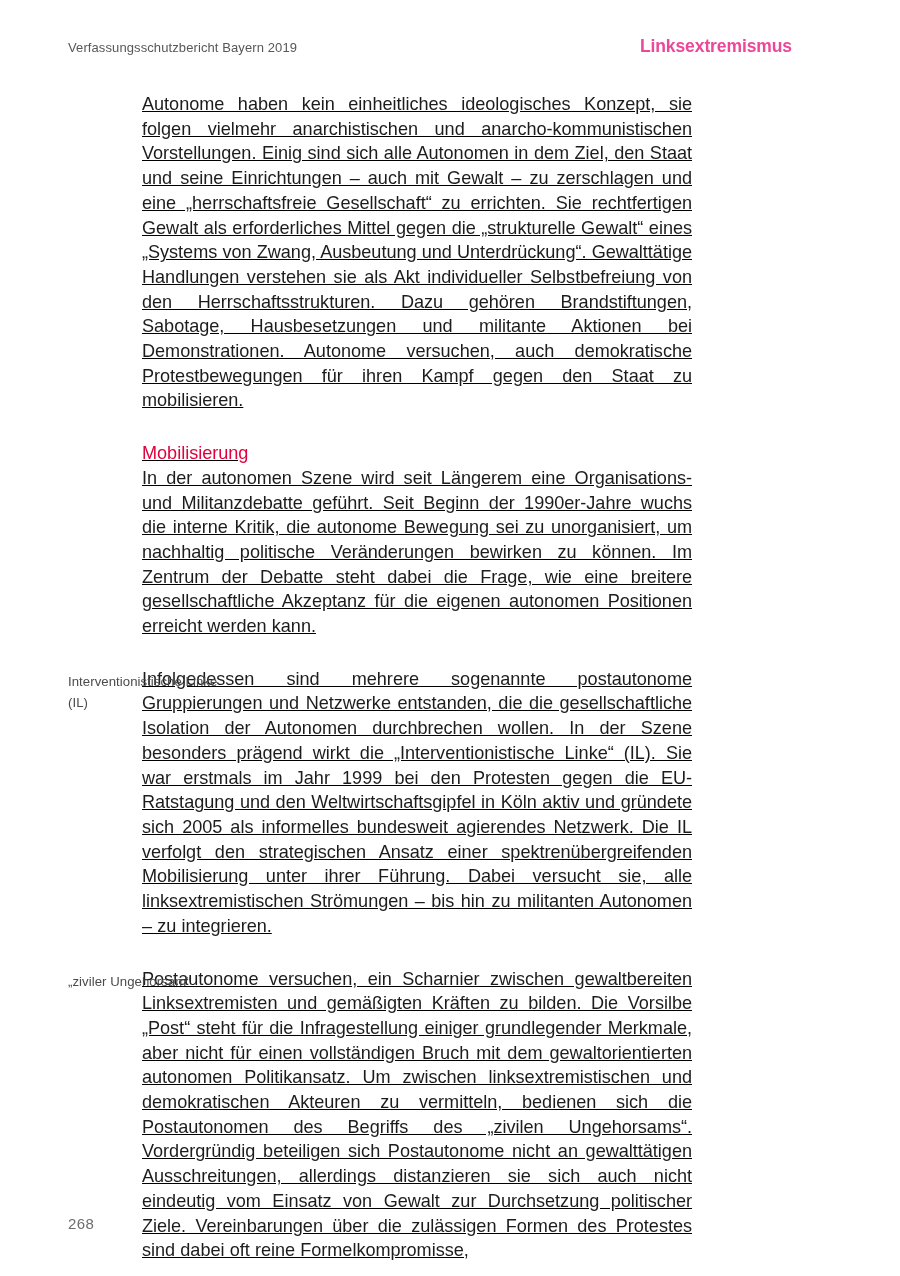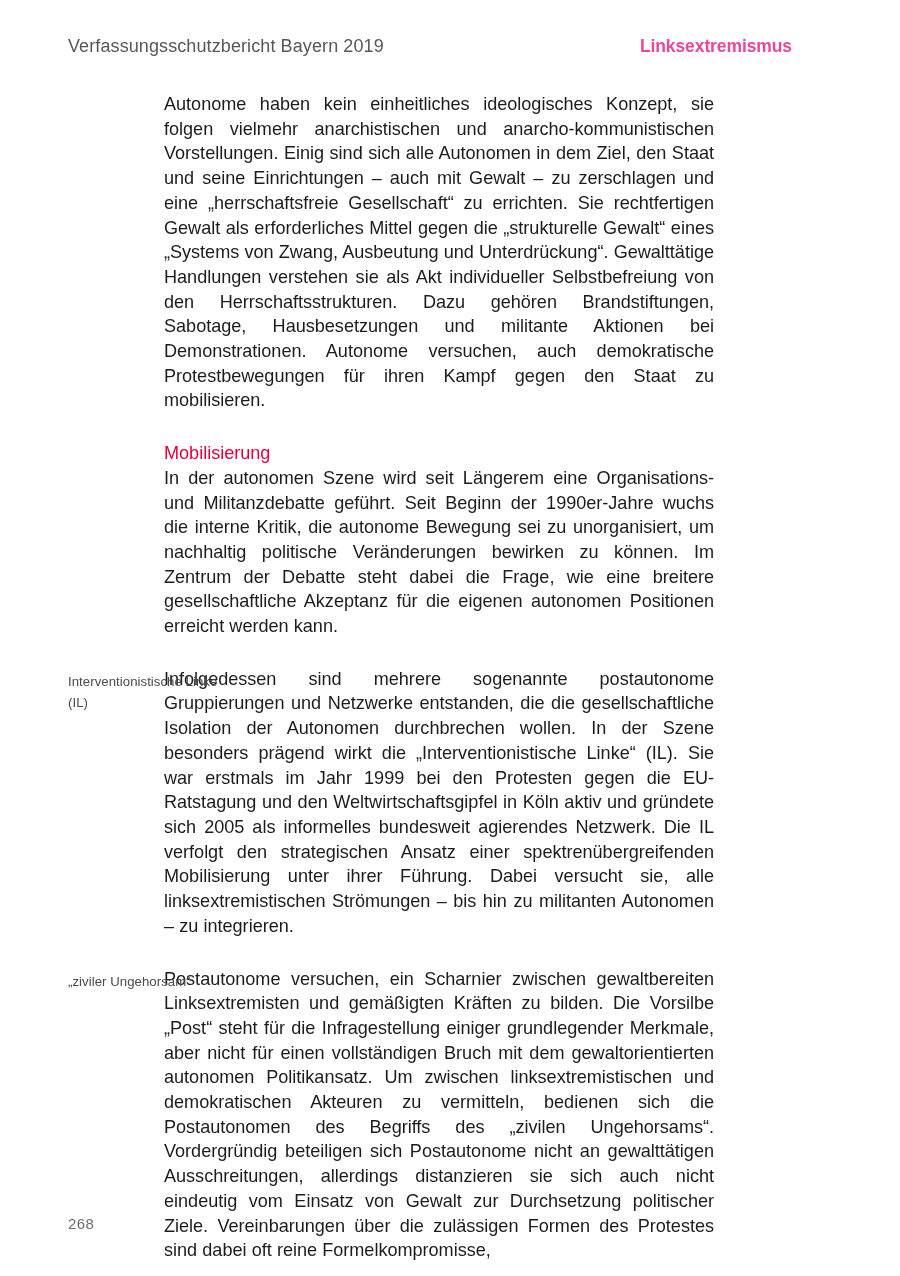--- a/index.html
+++ b/index.html
@@ -26,21 +26,21 @@
     left: 68px;
     top: 36px;
     width: 724px;
     height: 26px;
     display: flex;
     align-items: baseline;
     justify-content: space-between;
   }
 
   .running-head-left {
-    font-size: 18px;
+    font-size: 13px;
     color: #575757;
     letter-spacing: 0.1px;
     white-space: nowrap;
   }
 
   .running-head-right {
     font-size: 17.5px;
     font-weight: bold;
     color: #ec4899;
     letter-spacing: -0.1px;
@@ -65,22 +65,23 @@
     left: 0;
     top: 4px;
     width: 150px;
     font-size: 13.2px;
     line-height: 21px;
     color: #4b4b4b;
     letter-spacing: 0.05px;
   }
 
   .column {
-    margin-left: 96px;
+    margin-left: 74px;
     width: 550px;
+    text-decoration: underline;
   }
 
   p.body {
     margin: 0;
     font-size: 18.1px;
     line-height: 24.7px;
     color: #1c1c1c;
     text-align: justify;
     text-justify: inter-word;
     letter-spacing: -0.02px;

